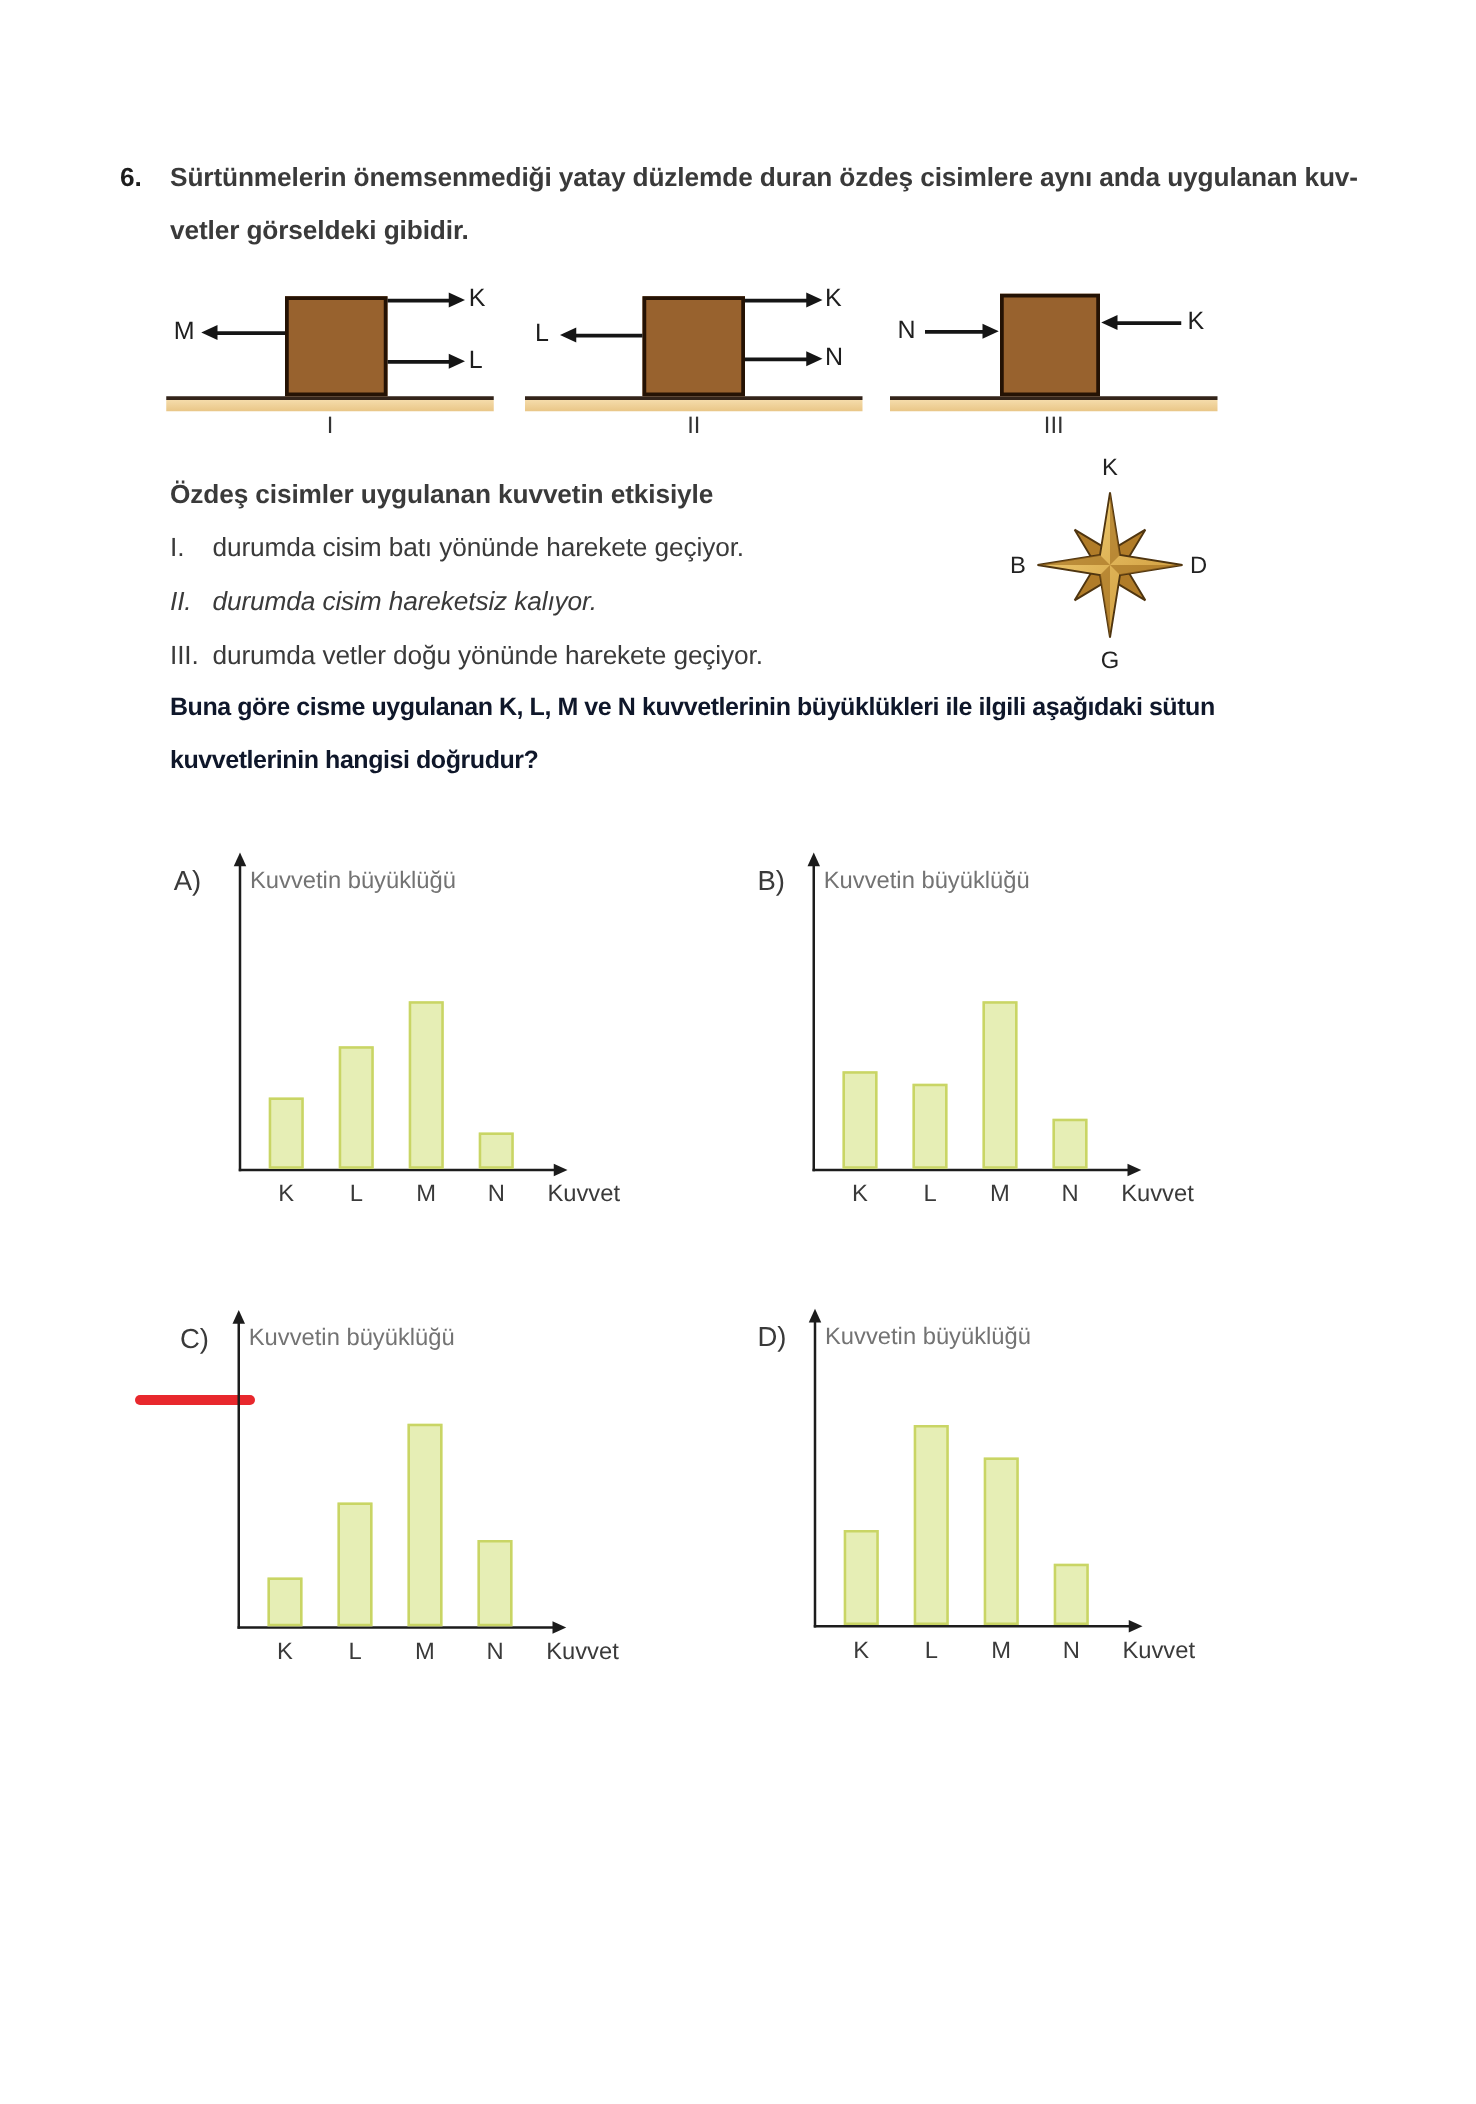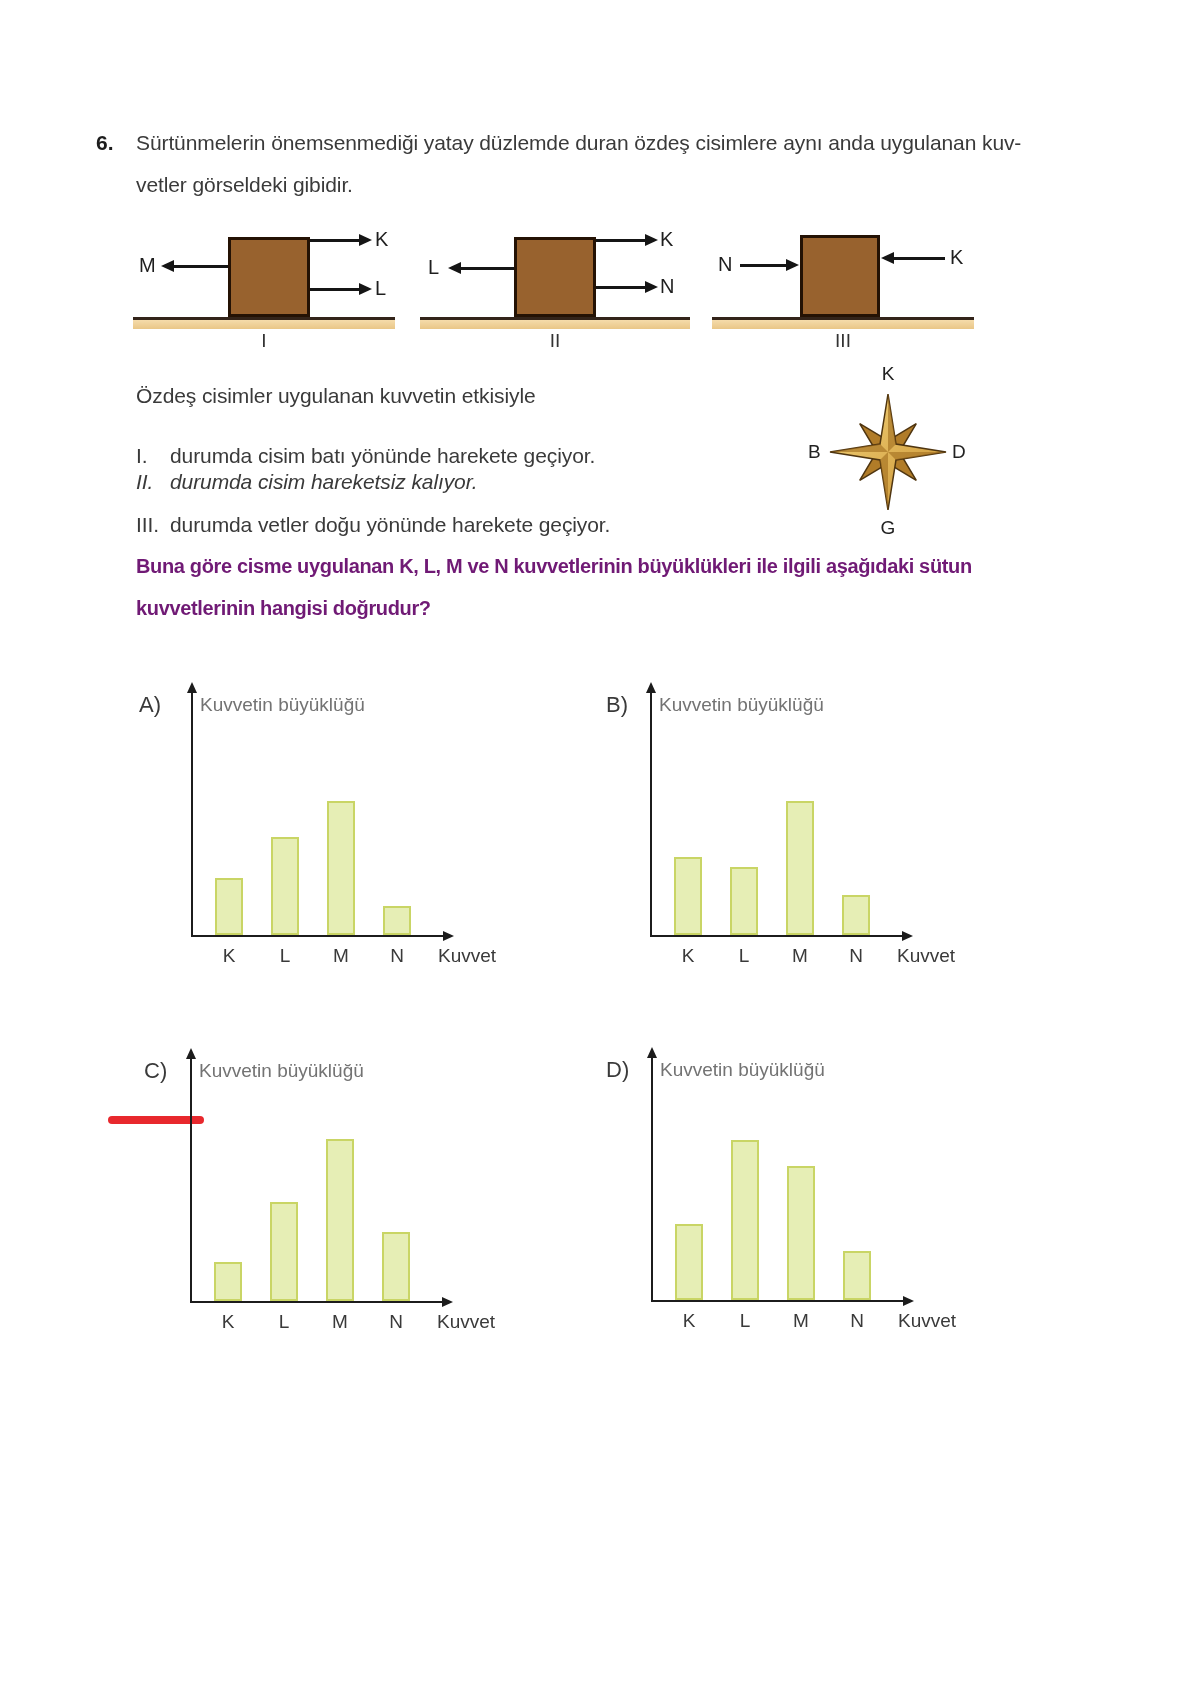--- a/index.html
+++ b/index.html
@@ -1,20 +1,20 @@
 <!DOCTYPE html>
 <html><head>
 <meta charset="utf-8">
 <style>
   html,body{margin:0;padding:0;background:#ffffff;}
   .page{position:relative;width:1181px;height:1683px;background:#ffffff;overflow:hidden;
         font-family:"Liberation Sans",sans-serif;color:#3a3a3a;}
   .abs{position:absolute;}
-  .txt{font-size:21px;letter-spacing:-0.1px;white-space:nowrap;color:#3a3a3a;}
-  .bold{font-weight:bold;color:#701a75;font-size:20px;letter-spacing:-0.35px;white-space:nowrap;}
+  .txt{font-size:21px;letter-spacing:-0.1px;white-space:nowrap;color:#3a3a3a;font-weight:bold;}
+  .bold{font-weight:bold;color:#0f172a;font-size:20px;letter-spacing:-0.35px;white-space:nowrap;}
   .qnum{font-weight:bold;color:#1d1d1d;font-size:21px;}
 
   
   .diagram{position:absolute;}
   .ground{position:absolute;left:0;width:100%;height:9px;border-top:3px solid #33241terr;}
   .ground{border-top:3px solid #33241a;background:linear-gradient(#f5dcab,#e9c687);}
   .block{position:absolute;top:9px;width:82px;height:80px;background:#98622e;
          border:3px solid #241204;box-sizing:border-box;}
   .aline{position:absolute;height:3px;background:#151515;}
   .head{position:absolute;width:0;height:0;top:-5px;}
@@ -125,21 +125,21 @@
       <path d="M82,148 L74,98 L82,90 Z" fill="#a06c1e" opacity="0.6"></path>
       <path d="M24,90 L74,82 L82,90 Z" fill="#a06c1e" opacity="0.6"></path>
       <text id="cmp-n" x="82" y="18" text-anchor="middle" font-size="19" fill="#222">K</text>
       <text id="cmp-s" x="82" y="172" text-anchor="middle" font-size="19" fill="#222">G</text>
       <text id="cmp-w" x="2" y="96" text-anchor="start" font-size="19" fill="#222">B</text>
       <text id="cmp-e" x="146" y="96" text-anchor="start" font-size="19" fill="#222">D</text>
     </svg>
   </div>
 
   <div class="abs txt" style="left:136px;top:384px;">Özdeş cisimler uygulanan kuvvetin etkisiyle</div>
-  <div class="strow" style="left:136px;top:427px;margin-top:17px;">
+  <div class="strow" style="left:136px;top:427px;">
     <span class="roman">I.</span><span>durumda cisim batı yönünde harekete geçiyor.</span>
   </div>
   <div class="strow" style="left:136px;top:470px;font-style:italic;">
     <span class="roman">II.</span><span>durumda cisim hareketsiz kalıyor.</span>
   </div>
   <div class="strow" style="left:136px;top:513px;">
     <span class="roman">III.</span><span>durumda vetler doğu yönünde harekete geçiyor.</span>
   </div>
 
   <div class="abs bold" style="left:136px;top:555px;">Buna göre cisme uygulanan K, L, M ve N kuvvetlerinin büyüklükleri ile ilgili aşağıdaki sütun</div>

